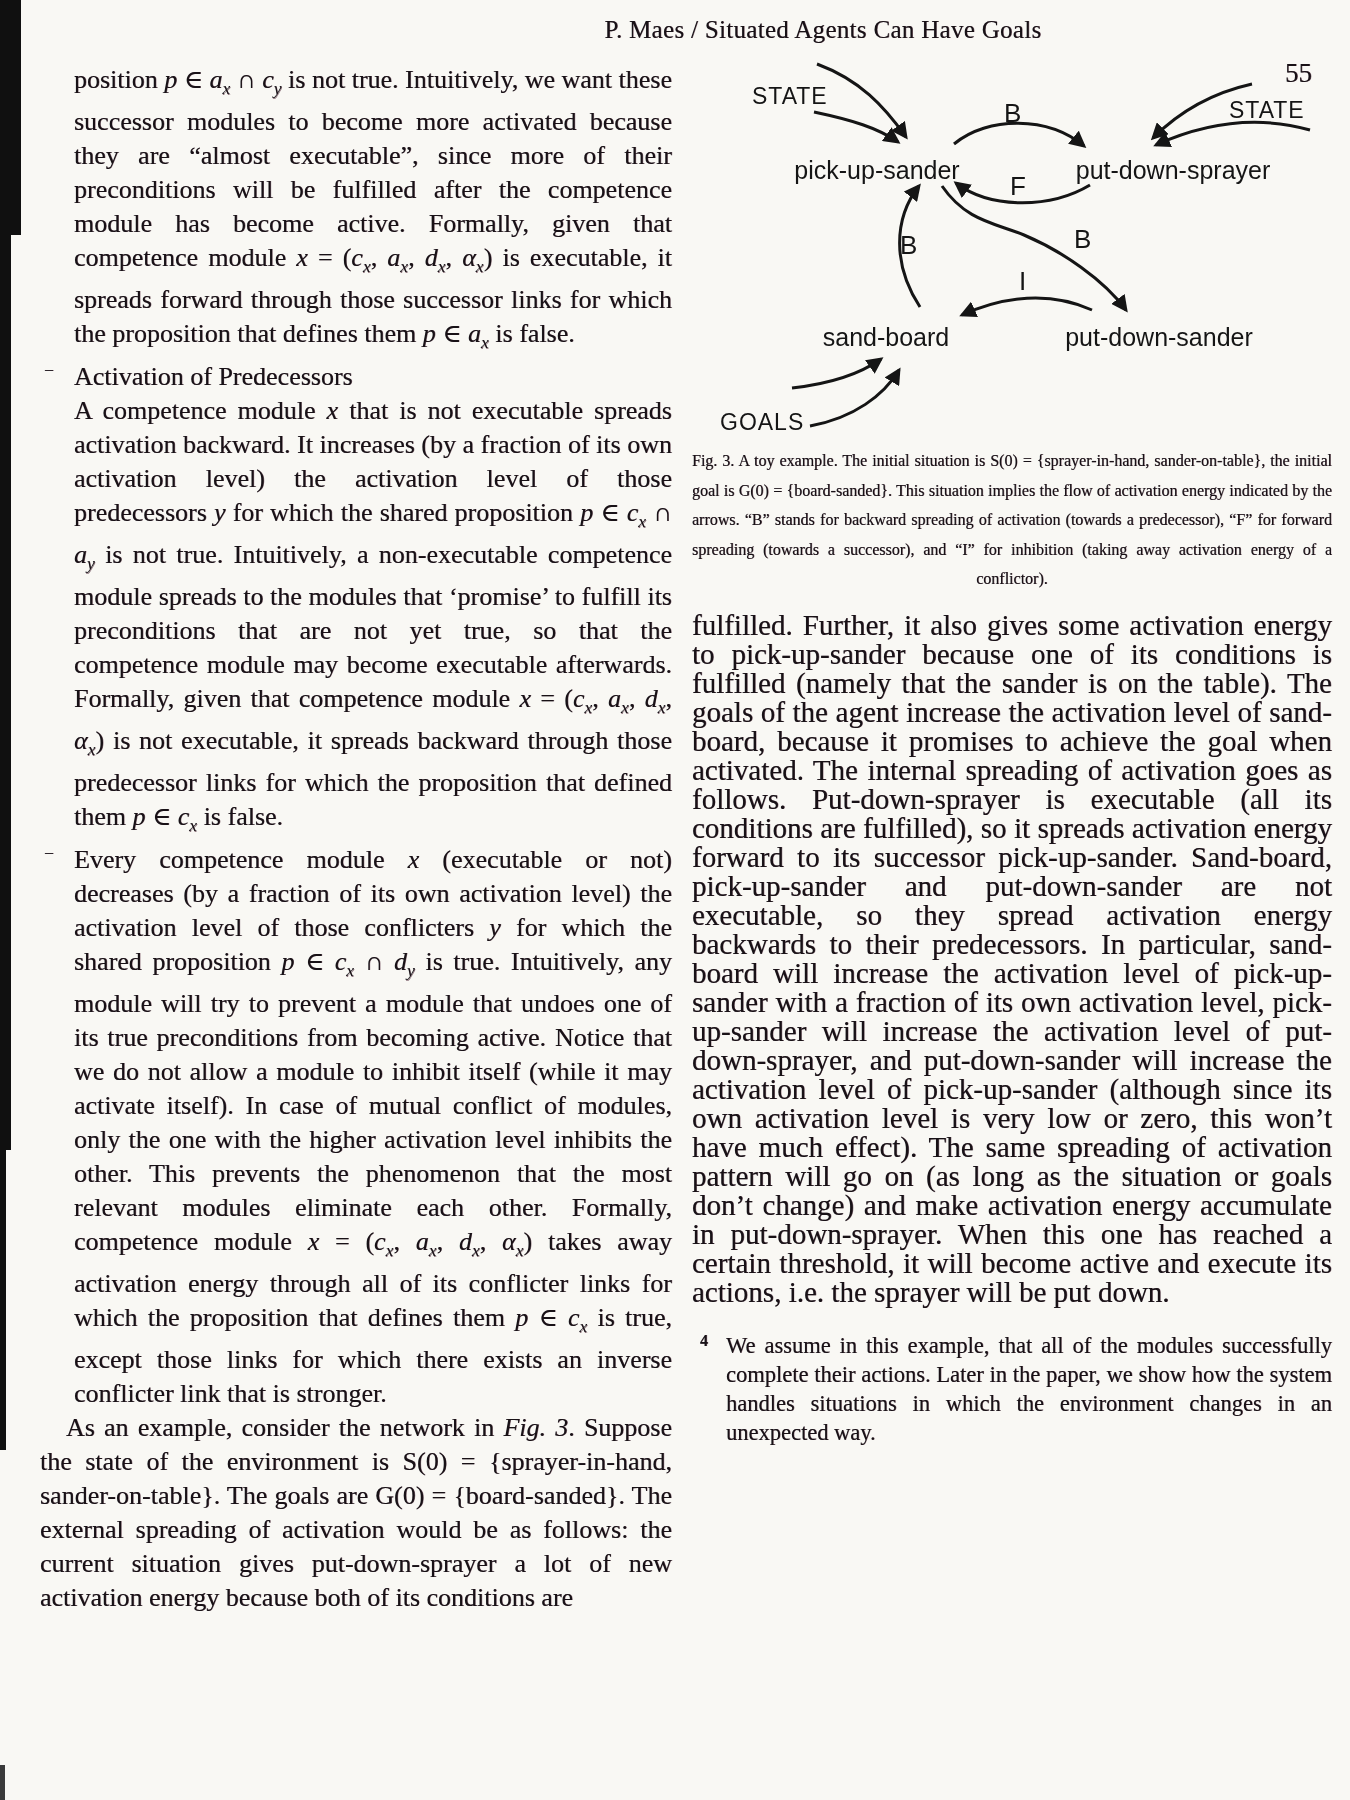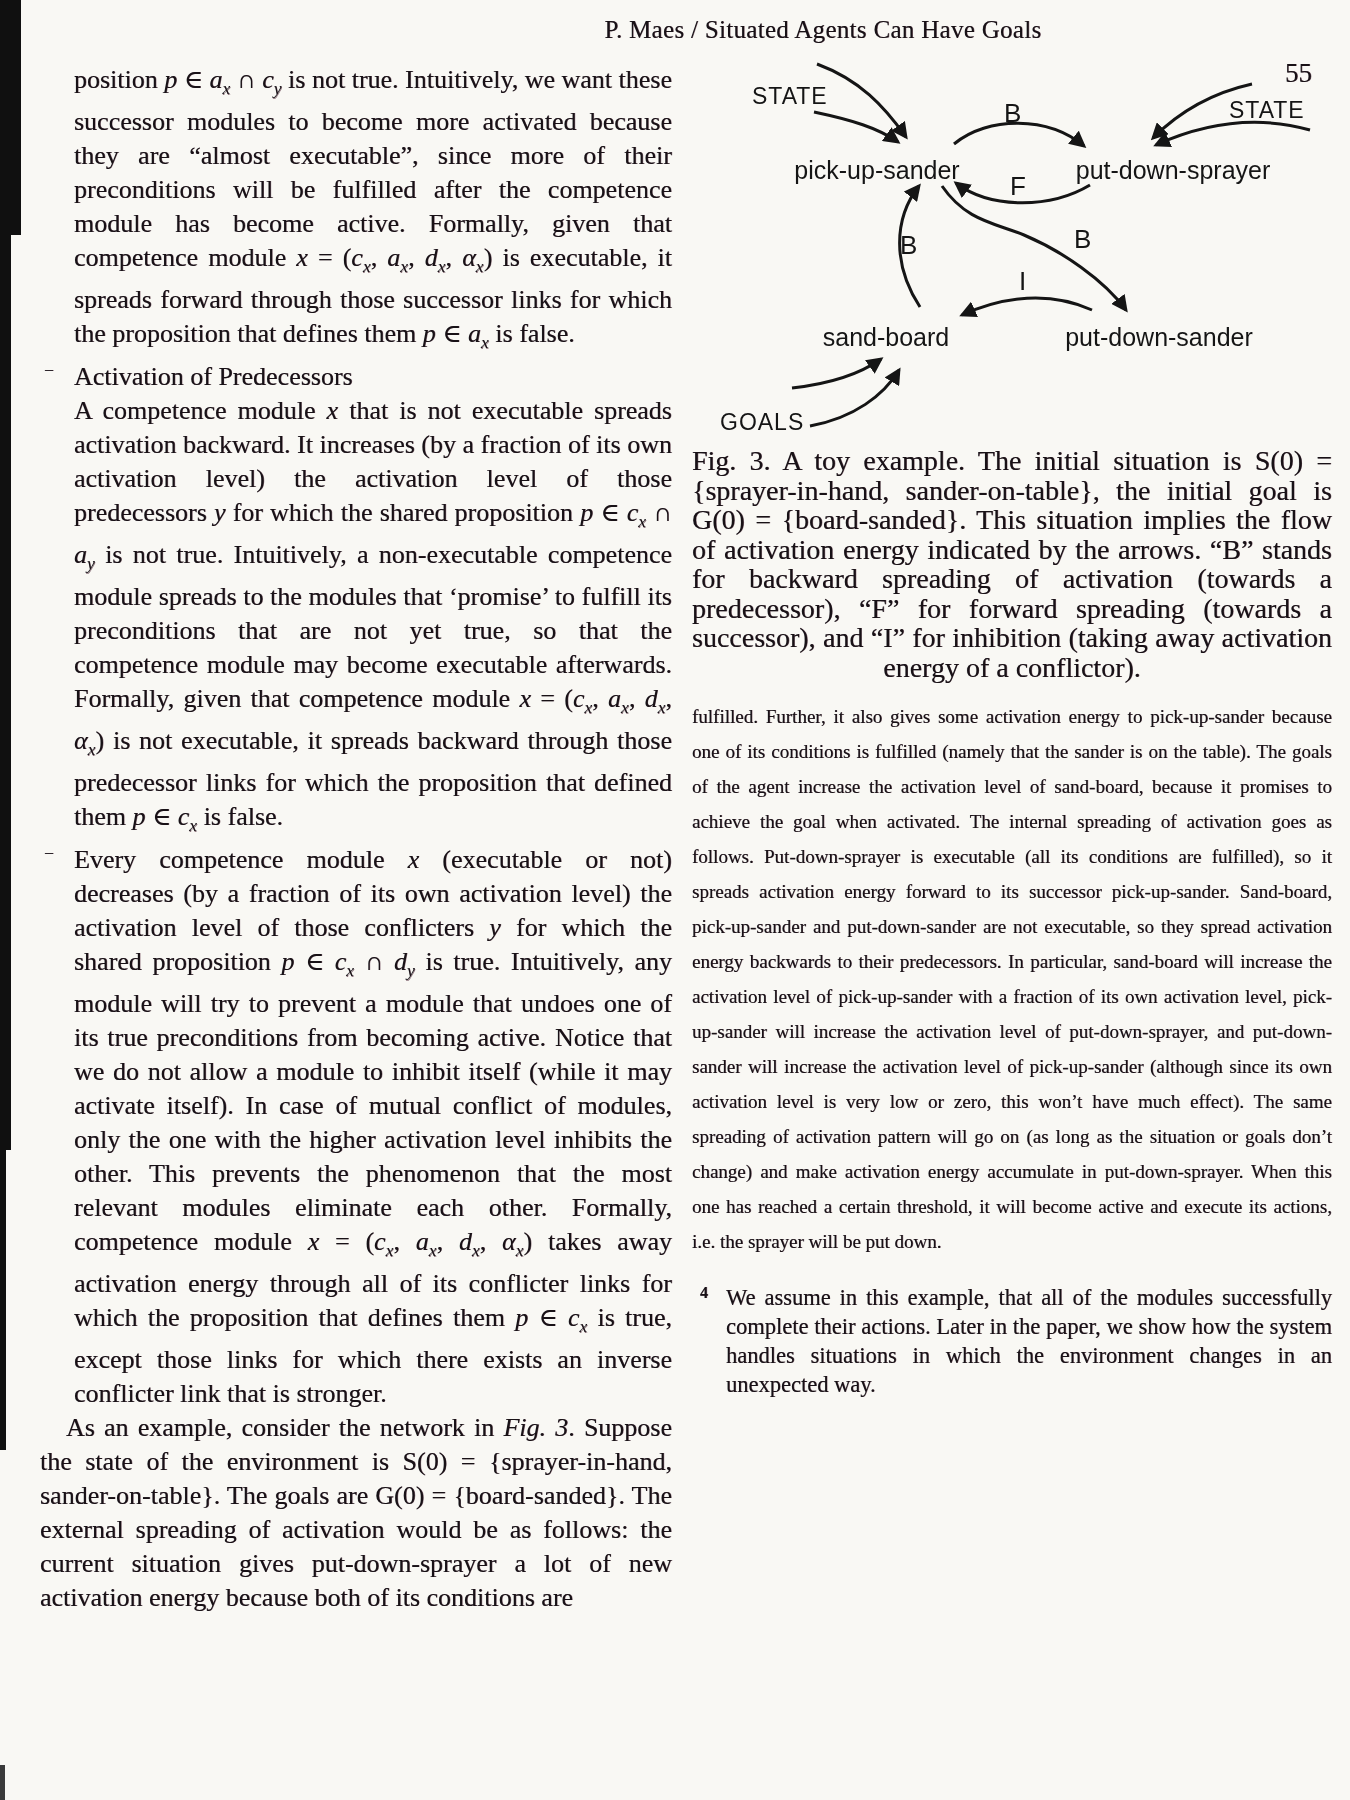--- a/index.html
+++ b/index.html
@@ -34,24 +34,24 @@
   .list-item .dash { position:absolute; left:5px; top:0; }
   .item-title { }
   .closing-para { text-indent:26px; }
   .body-text i { font-style:italic; }
   sub { font-size:0.68em; }
   sup { font-size:0.68em; }
 
   .figure-wrap { width:640px; }
   .figure-wrap svg { display:block; }
   .fig-caption {
-    margin-top:12px; font-size:28px; line-height:29.5px;
+    margin-top:12px; font-size:16px; line-height:29.5px;
     text-align:justify; text-align-last:center;
   }
-  .right-para { font-size:19px; line-height:35px; text-align:justify; }
+  .right-para { font-size:29px; line-height:29px; text-align:justify; }
   .p1 { margin-top:17px; }
   .p2 { text-indent:26px; }
   .footnote {
     margin-top:24px; position:relative; padding-left:34px;
     font-size:22.5px; line-height:29px; text-align:justify;
   }
   .footnote .fn-marker { position:absolute; left:8px; top:-5px; font-size:16px; font-weight:bold; }
 
   .diagram-label { font-family:"Liberation Sans","DejaVu Sans",sans-serif; fill:#151515; }
   .node-label { font-size:25px; }

